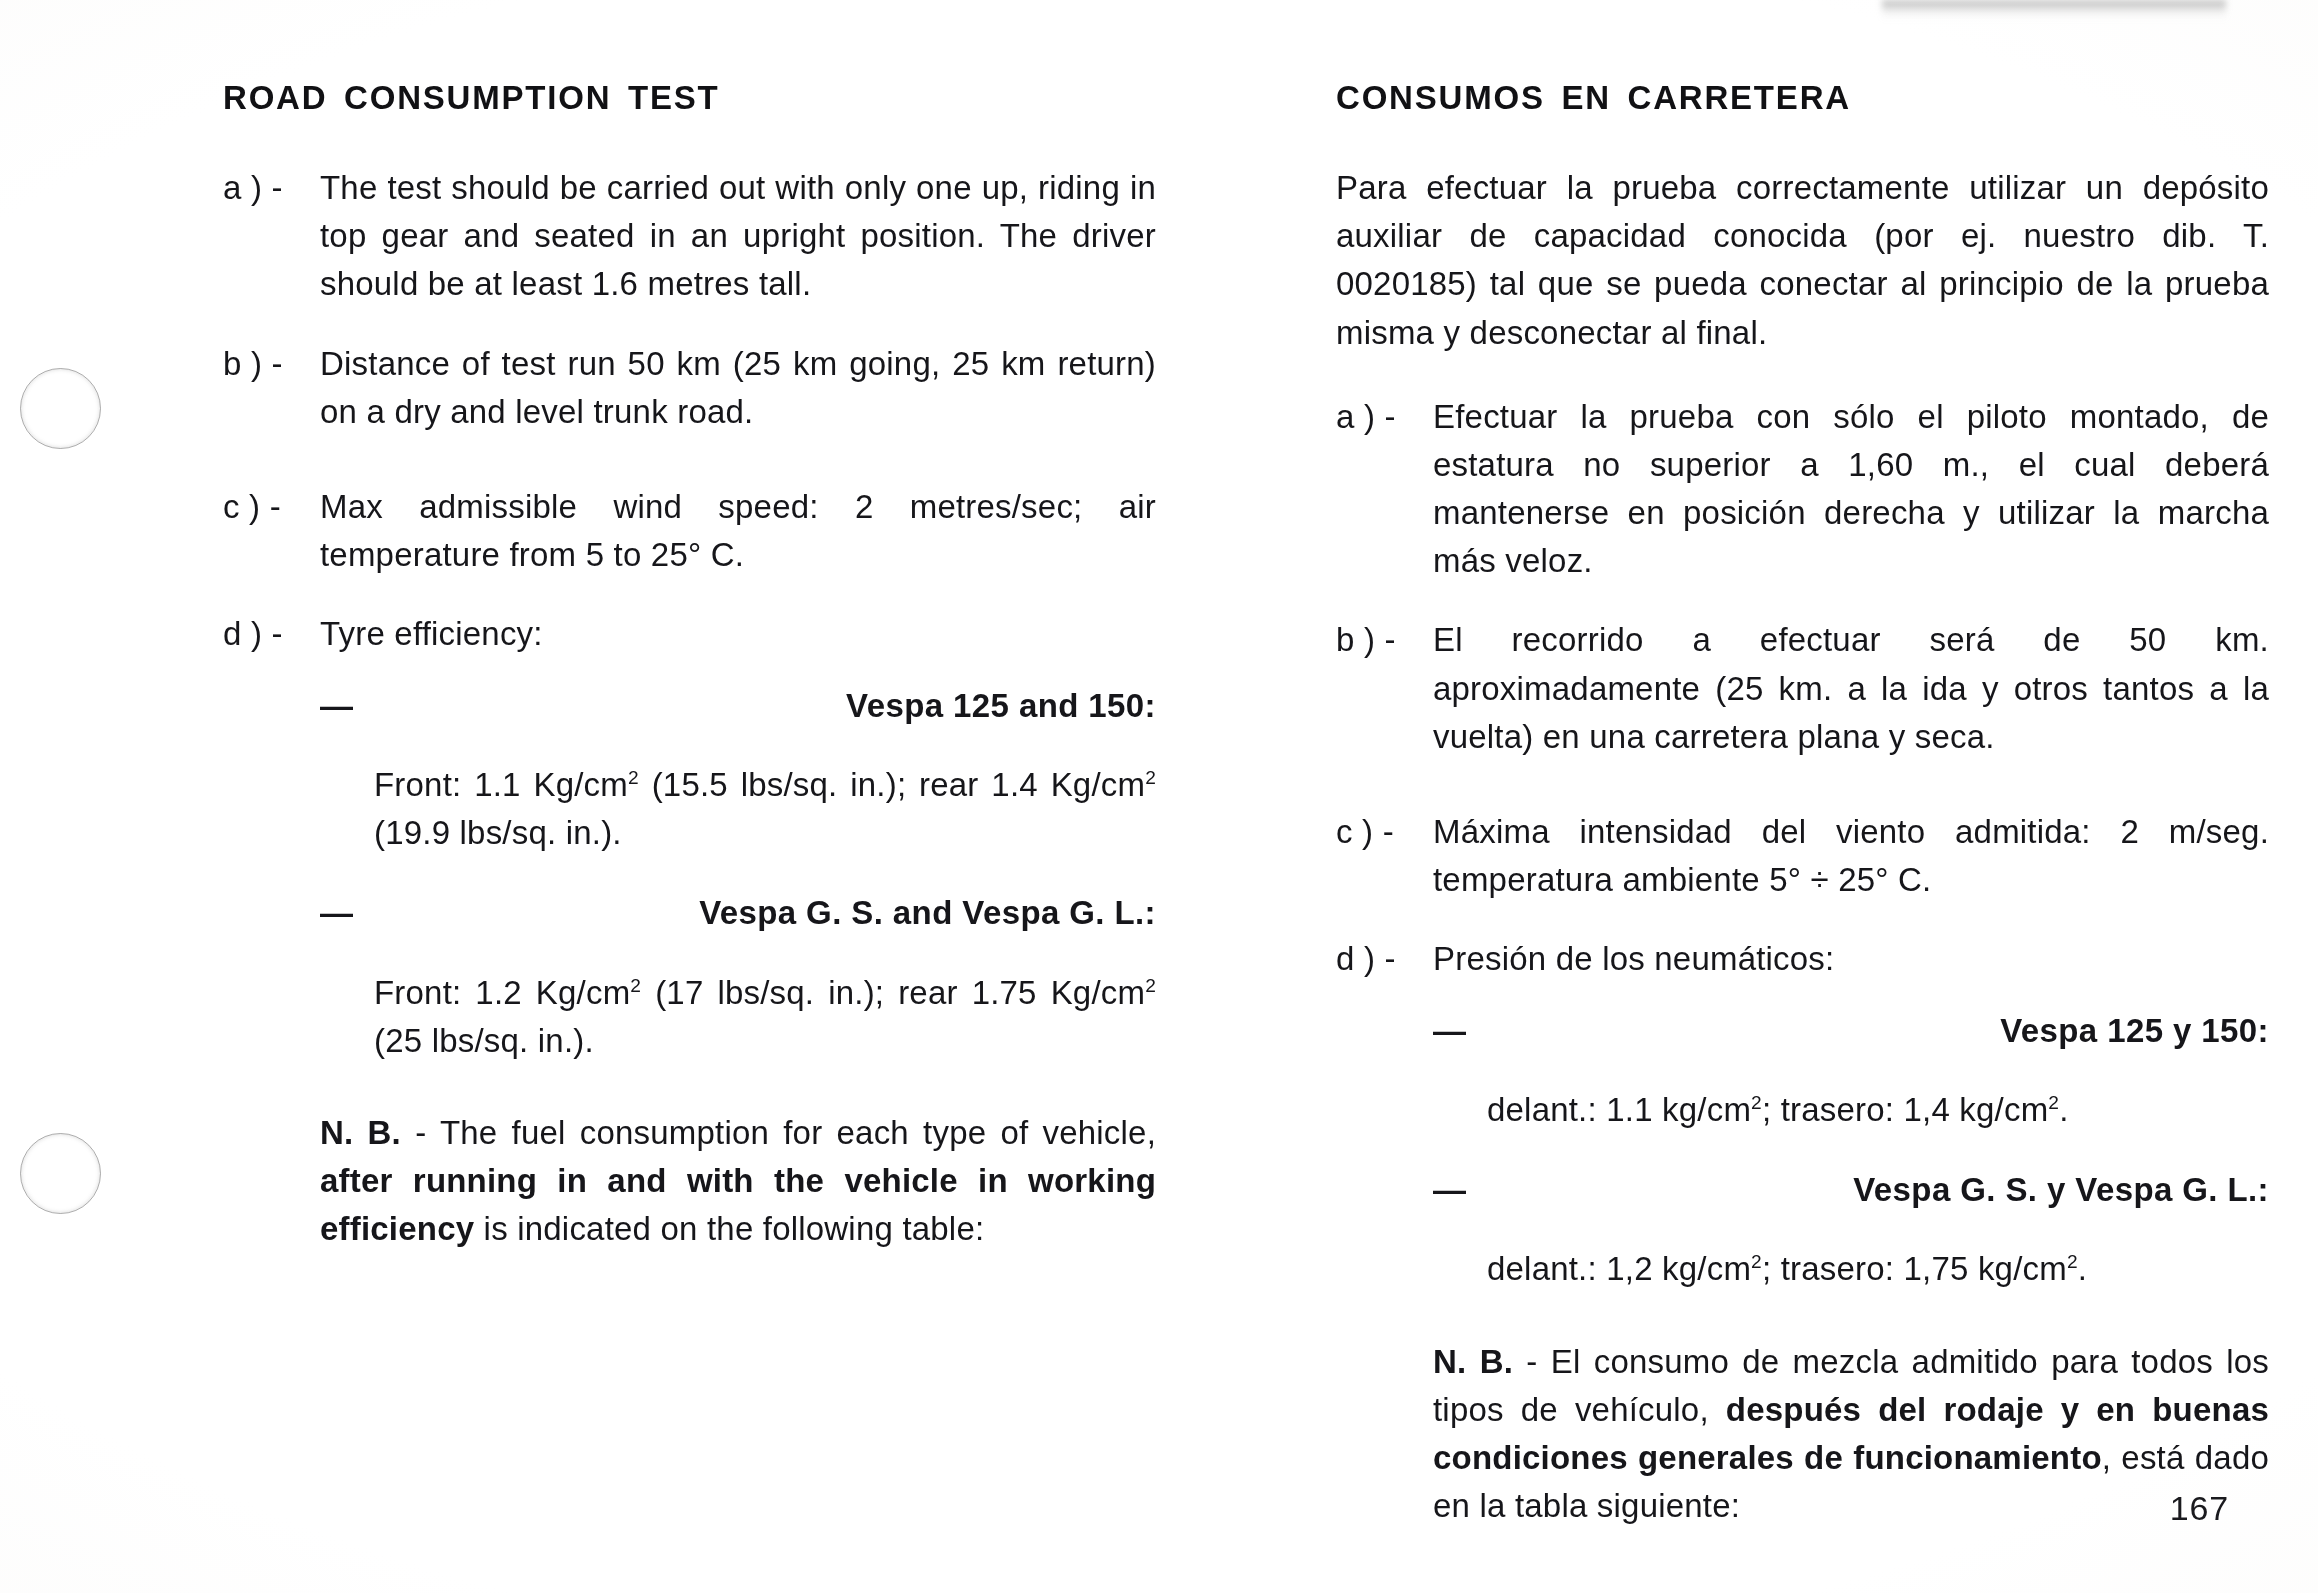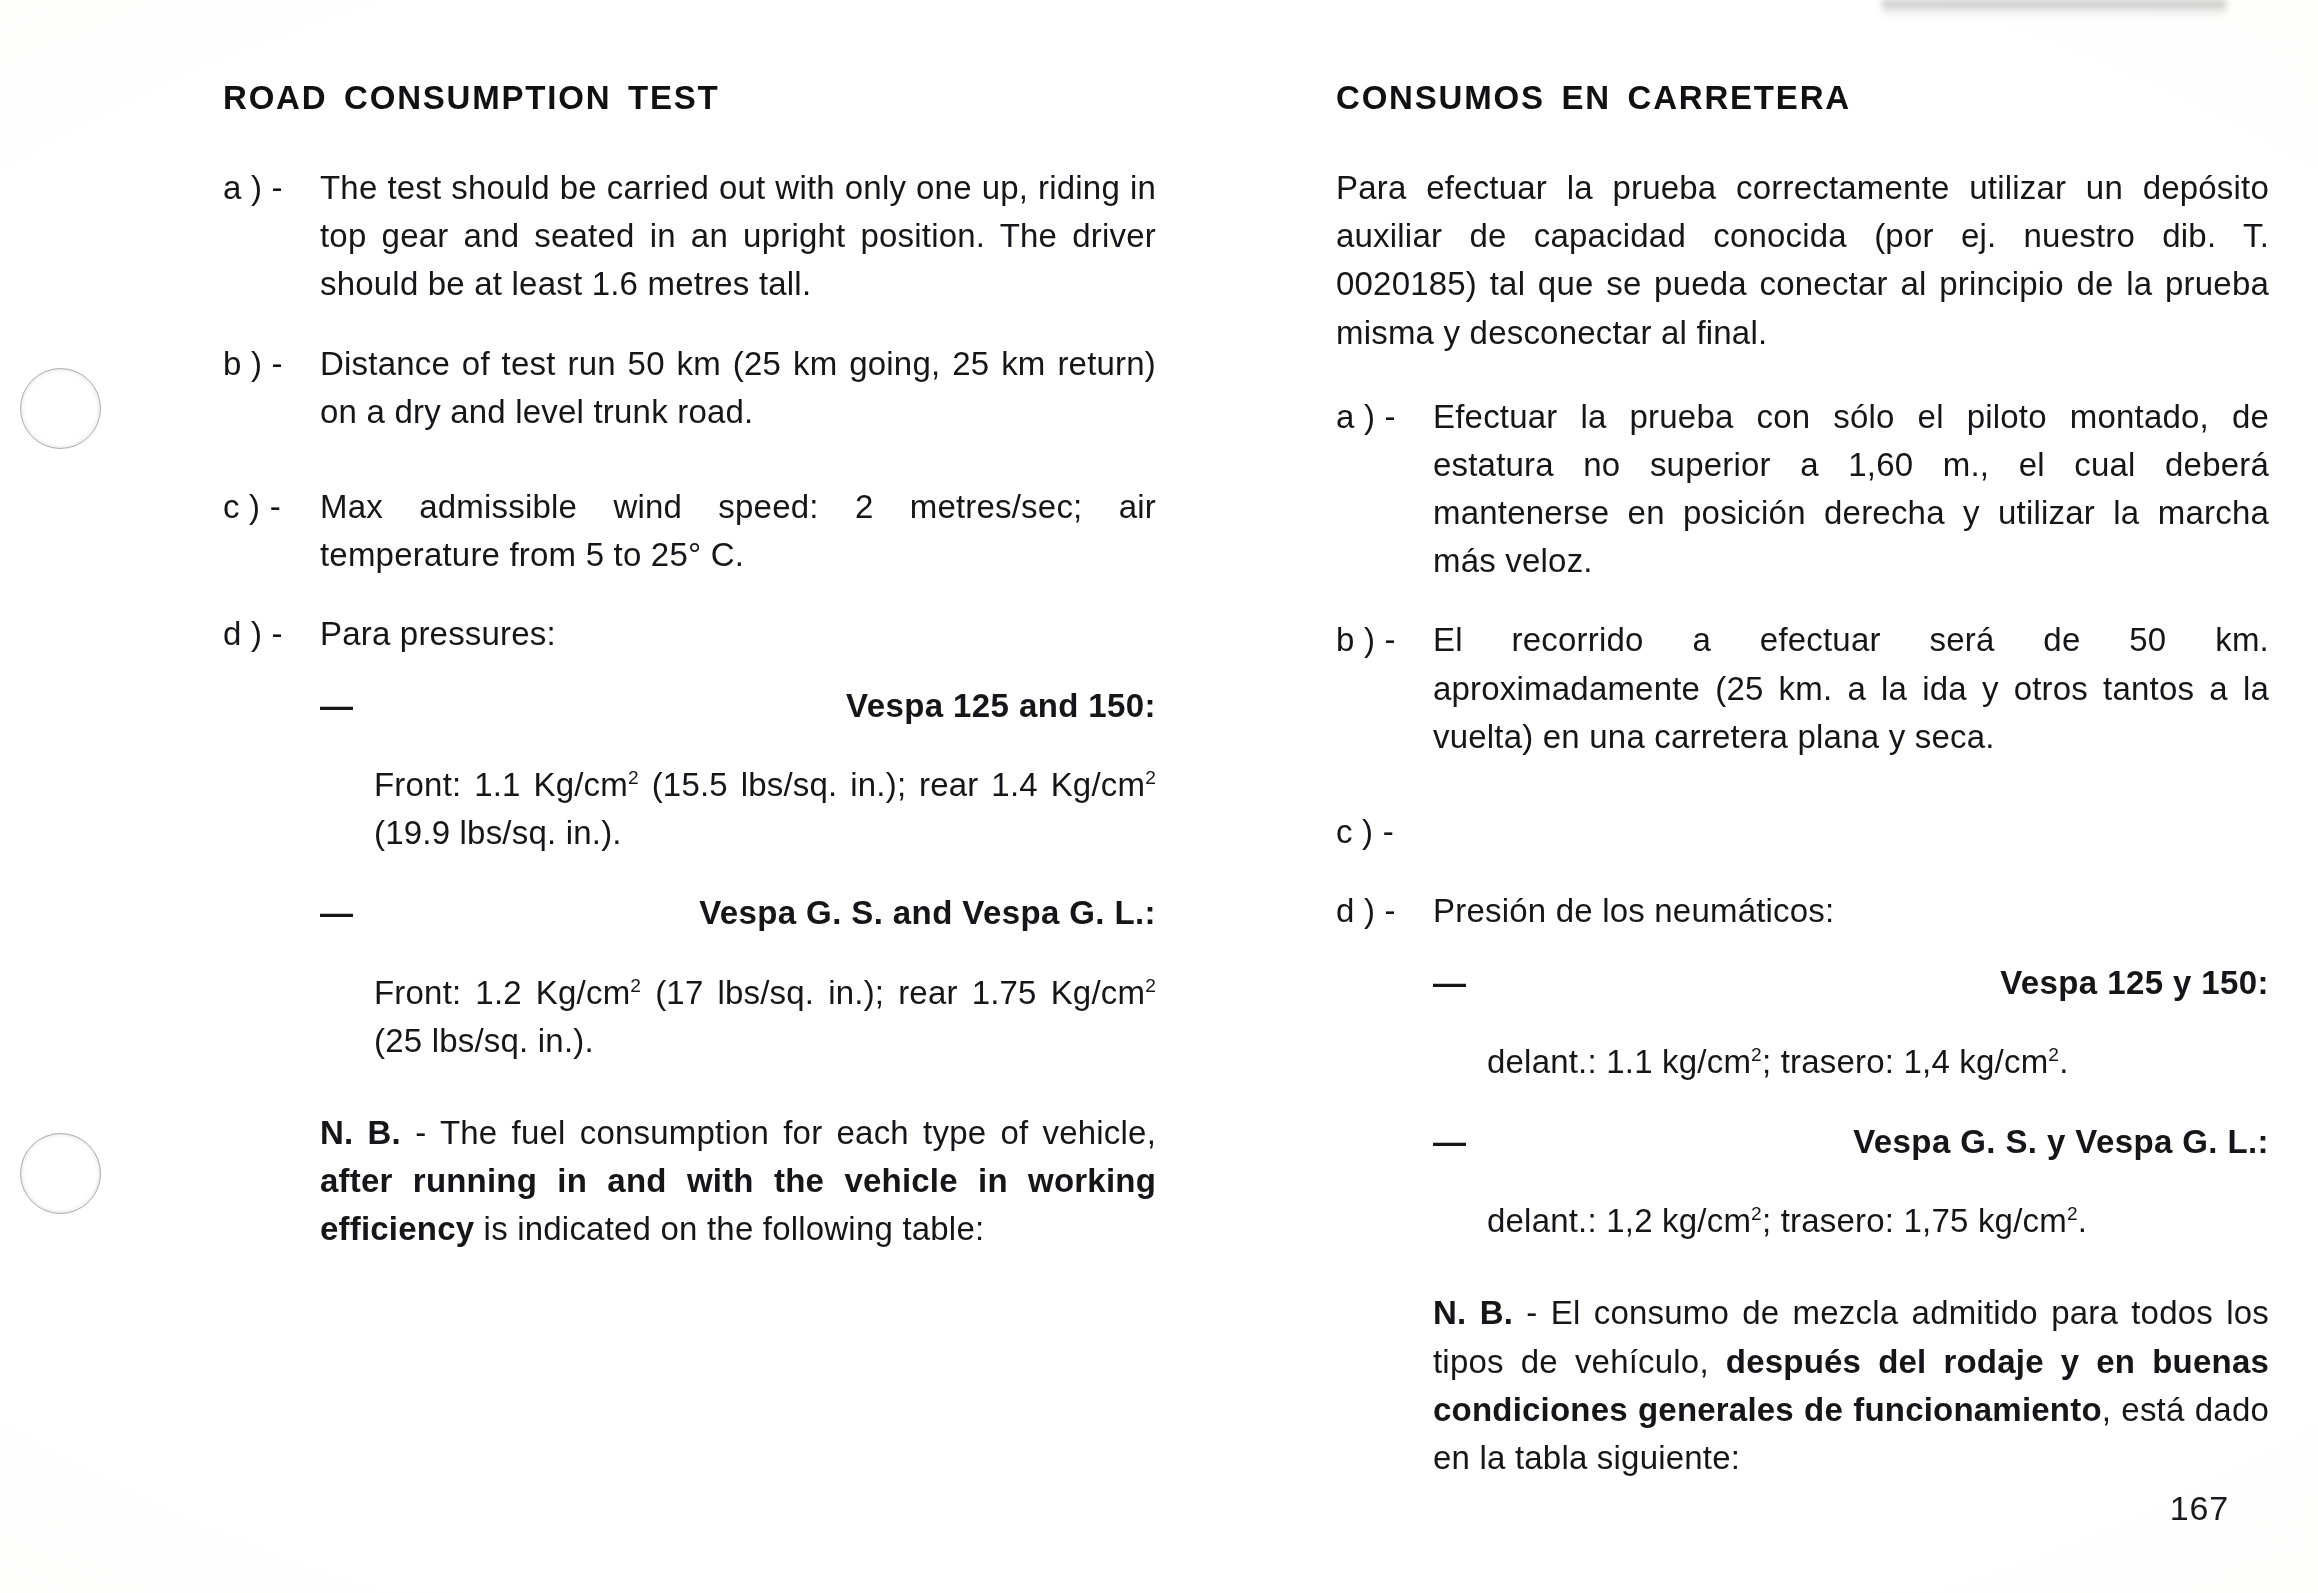--- a/index.html
+++ b/index.html
@@ -185,21 +185,21 @@
         <span class="item-body">Distance of test run 50 km (25 km going, 25 km return) on a dry and level trunk road.</span>
       </div>
 
       <div class="item">
         <span class="item-marker">c ) -</span>
         <span class="item-body">Max admissible wind speed: 2 metres/sec; air temperature from 5 to 25° C.</span>
       </div>
 
       <div class="item tight">
         <span class="item-marker">d ) -</span>
-        <span class="item-body">Para pressures:</span>
+        <span class="item-body">Tyre efficiency:</span>
       </div>
 
       <div class="sub-block">
 
         <div class="sub-head">
           <span class="sub-dash">—</span>
           <span class="sub-head-text">Vespa 125 and 150:</span>
         </div>
 
         <div class="sub-detail">
@@ -234,20 +234,21 @@
         <span class="item-body">Efectuar la prueba con sólo el piloto montado, de estatura no superior a 1,60 m., el cual deberá mantenerse en posición derecha y utilizar la marcha más veloz.</span>
       </div>
 
       <div class="item gap-lg">
         <span class="item-marker">b ) -</span>
         <span class="item-body">El recorrido a efectuar será de 50 km. aproximadamente (25 km. a la ida y otros tantos a la vuelta) en una carretera plana y seca.</span>
       </div>
 
       <div class="item">
         <span class="item-marker">c ) -</span>
+        <span class="item-body">Máxima intensidad del viento admitida: 2 m/seg. temperatura ambiente 5° ÷ 25° C.</span>
       </div>
 
       <div class="item tight">
         <span class="item-marker">d ) -</span>
         <span class="item-body">Presión de los neumáticos:</span>
       </div>
 
       <div class="sub-block">
 
         <div class="sub-head">

